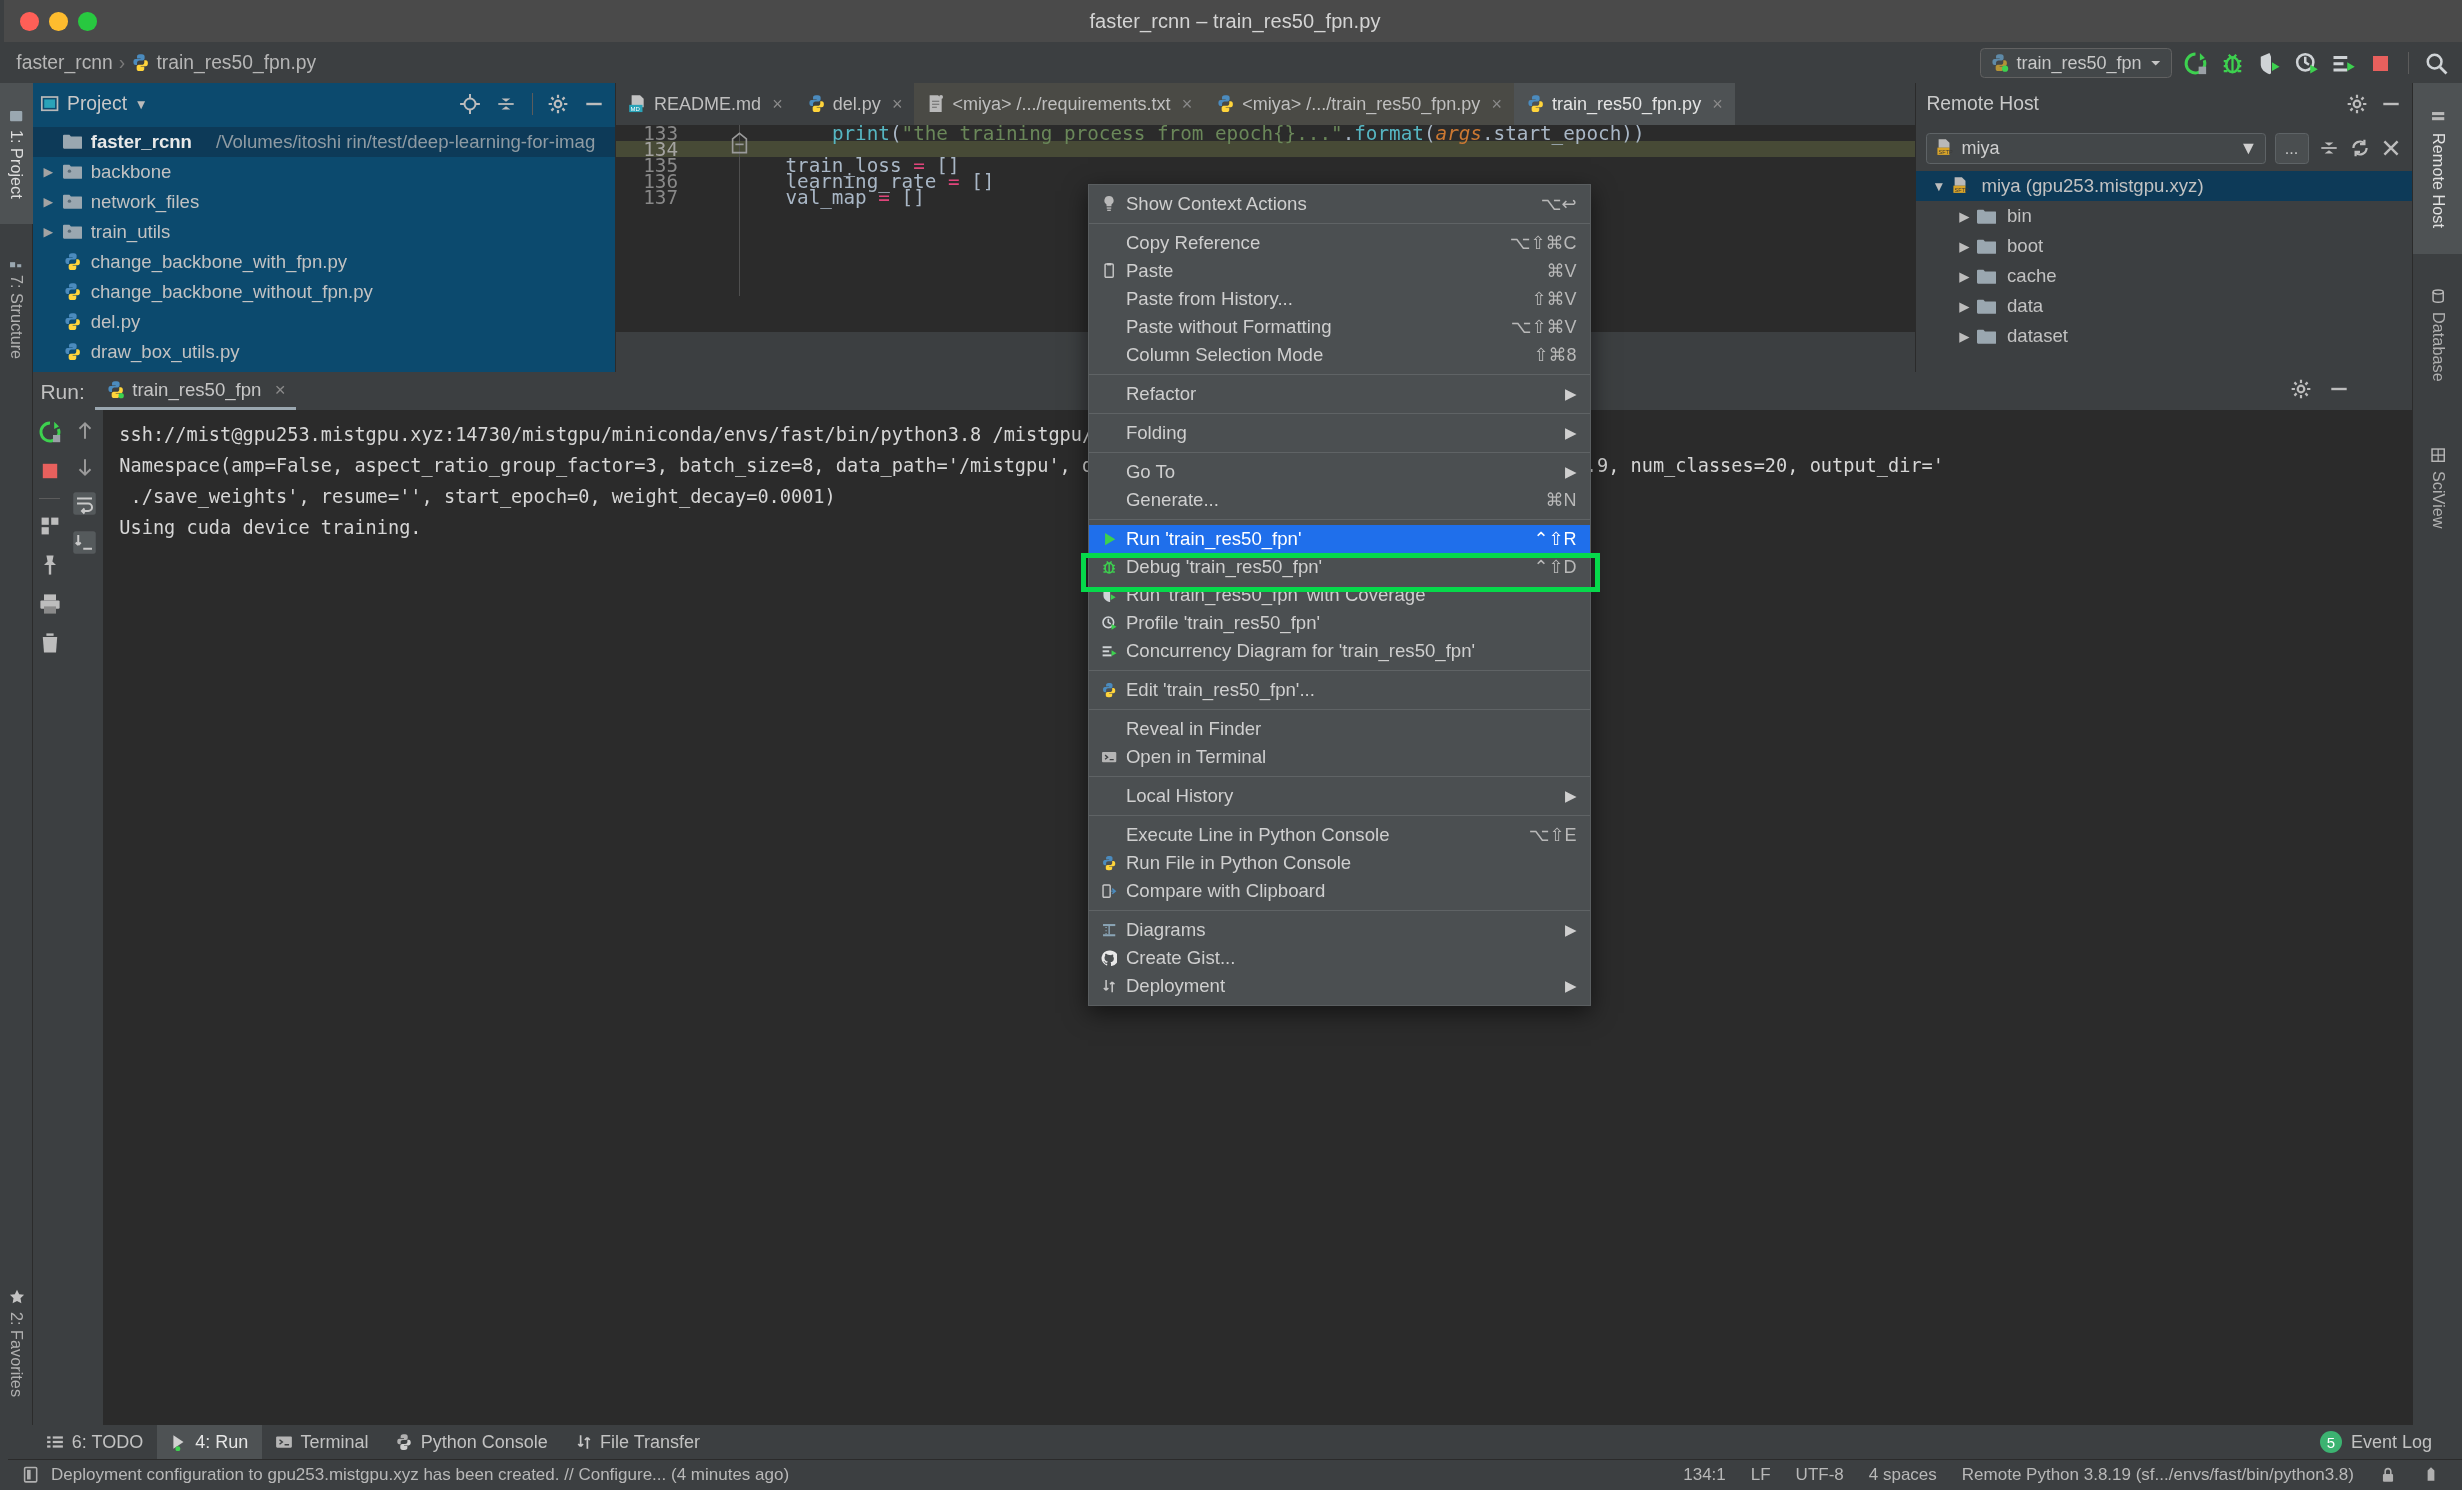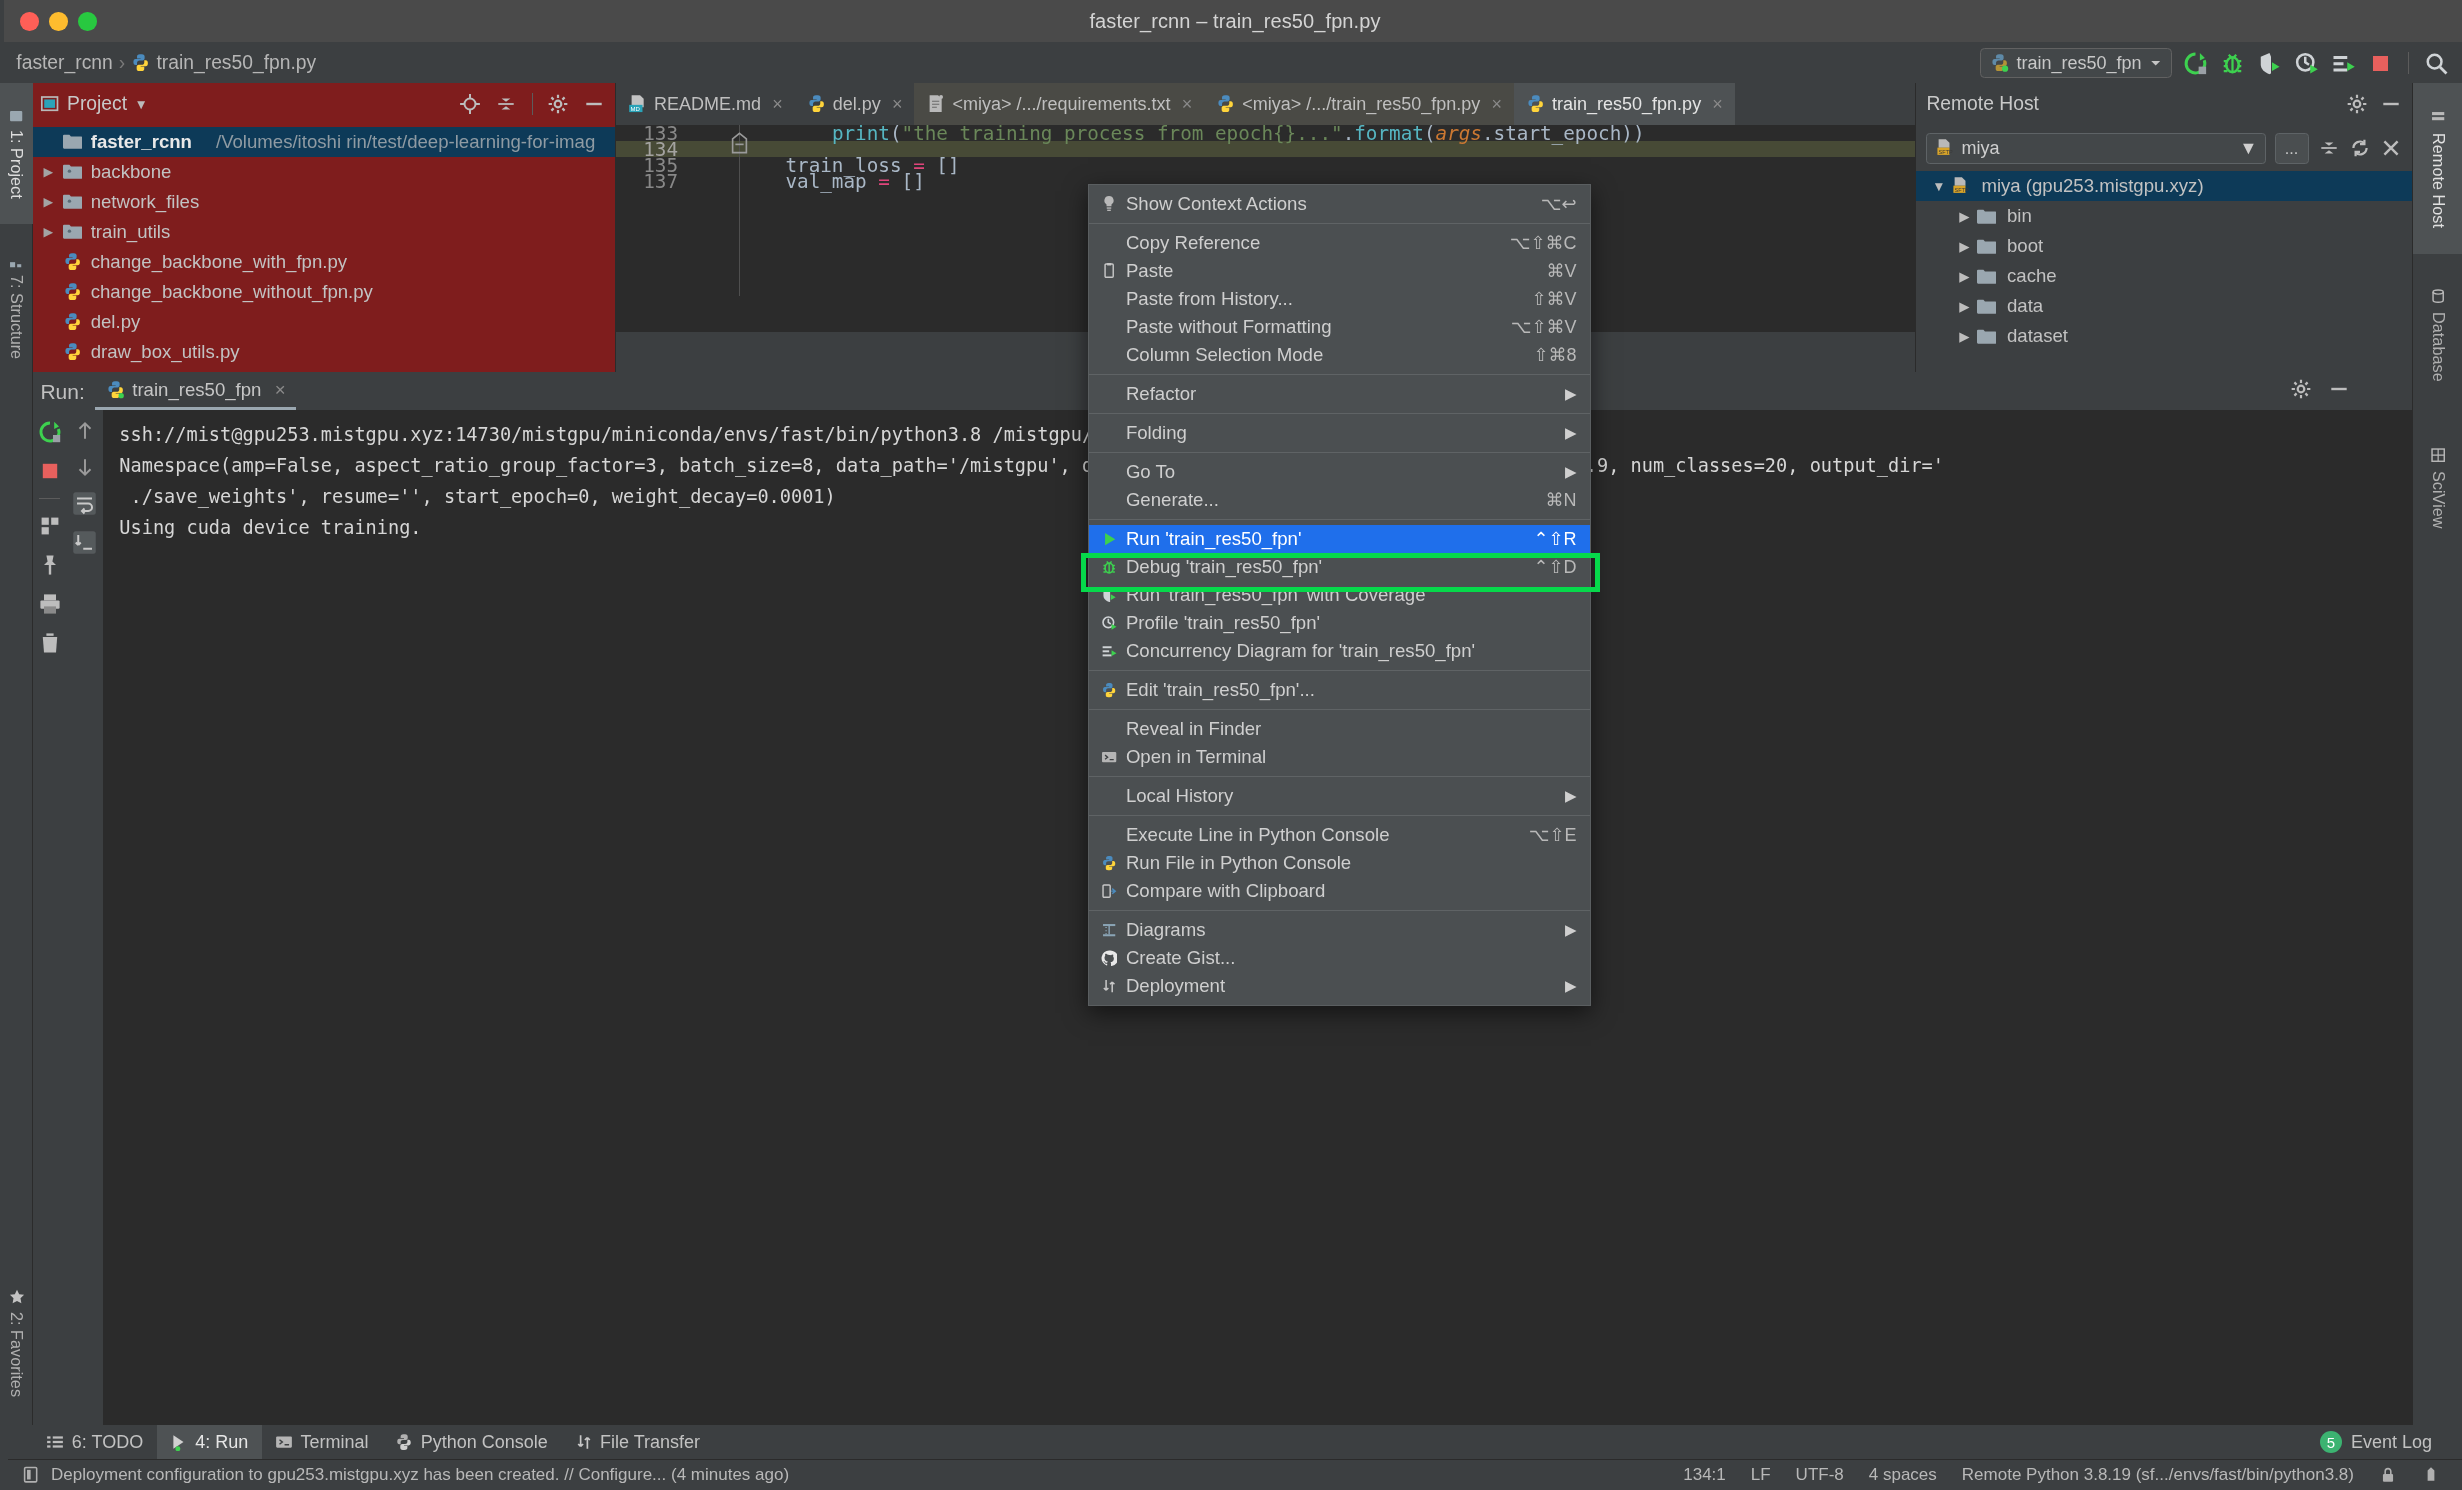--- a/index.html
+++ b/index.html
@@ -55,21 +55,21 @@
     position: absolute; left: 0; width: 33px;
     writing-mode: vertical-rl; text-orientation: mixed;
     color: #b0b0b0; font-size: 16.3px; padding: 7.4px 0;
     display: flex; align-items: center; justify-content: center; gap: 6px;
   }
   .vtab.sel { background: #4e5254; color: #ddd; }
 
   
   #project {
     position: absolute; left: 33px; top: 83px; width: 583px; height: 289px;
-    background: #7f1d1d; border-right: 0.7px solid #2b2b2b;
+    background: #0c4a6e; border-right: 0.7px solid #2b2b2b;
   }
   #project-head { height: 42px; display: flex; align-items: center; padding: 0 7.4px; }
   #project-head .ptitle { color: #c9c9c9; font-size: 19.3px; margin-left: 7.4px; }
   #project-head .chev { color: #bbb; font-size: 13.4px; margin-left: 7.4px; }
   #project-head-actions { margin-left: auto; display: flex; align-items: center; gap: 7.4px; }
   #ptree { padding-top: 1.5px; }
   .trow { height: 30px; display: flex; align-items: center; font-size: 18.6px; color: #c2c2c2; padding-left: 10.4px; white-space: nowrap; }
   .trow.sel { background: #0d3a58; }
   .trow .arrow { width: 19.3px; color: #a3a3a3; font-size: 12.6px; flex: none; }
   .trow .ico { width: 22px; flex: none; display: inline-flex; align-items: center; }
@@ -512,20 +512,25 @@
   </div>
   <div class="cline cur">
     <span class="gutter cur">134</span>
     <span class="foldcol"></span>
     <span class="codetxt"></span>
   </div>
   <div class="cline">
     <span class="gutter">135</span>
     <span class="foldcol"></span>
     <span class="codetxt">    train_loss <span style="color:#e0457b">=</span> []</span>
+  </div>
+  <div class="cline">
+    <span class="gutter">136</span>
+    <span class="foldcol"></span>
+    <span class="codetxt">    learning_rate <span style="color:#e0457b">=</span> []</span>
   </div>
   <div class="cline">
     <span class="gutter">137</span>
     <span class="foldcol"></span>
     <span class="codetxt">    val_map <span style="color:#e0457b">=</span> []</span>
   </div>
 </div>
 <div id="vline"></div>
 <div id="fold-mark">
   <svg width="21" height="22" viewBox="0 0 14 16">

